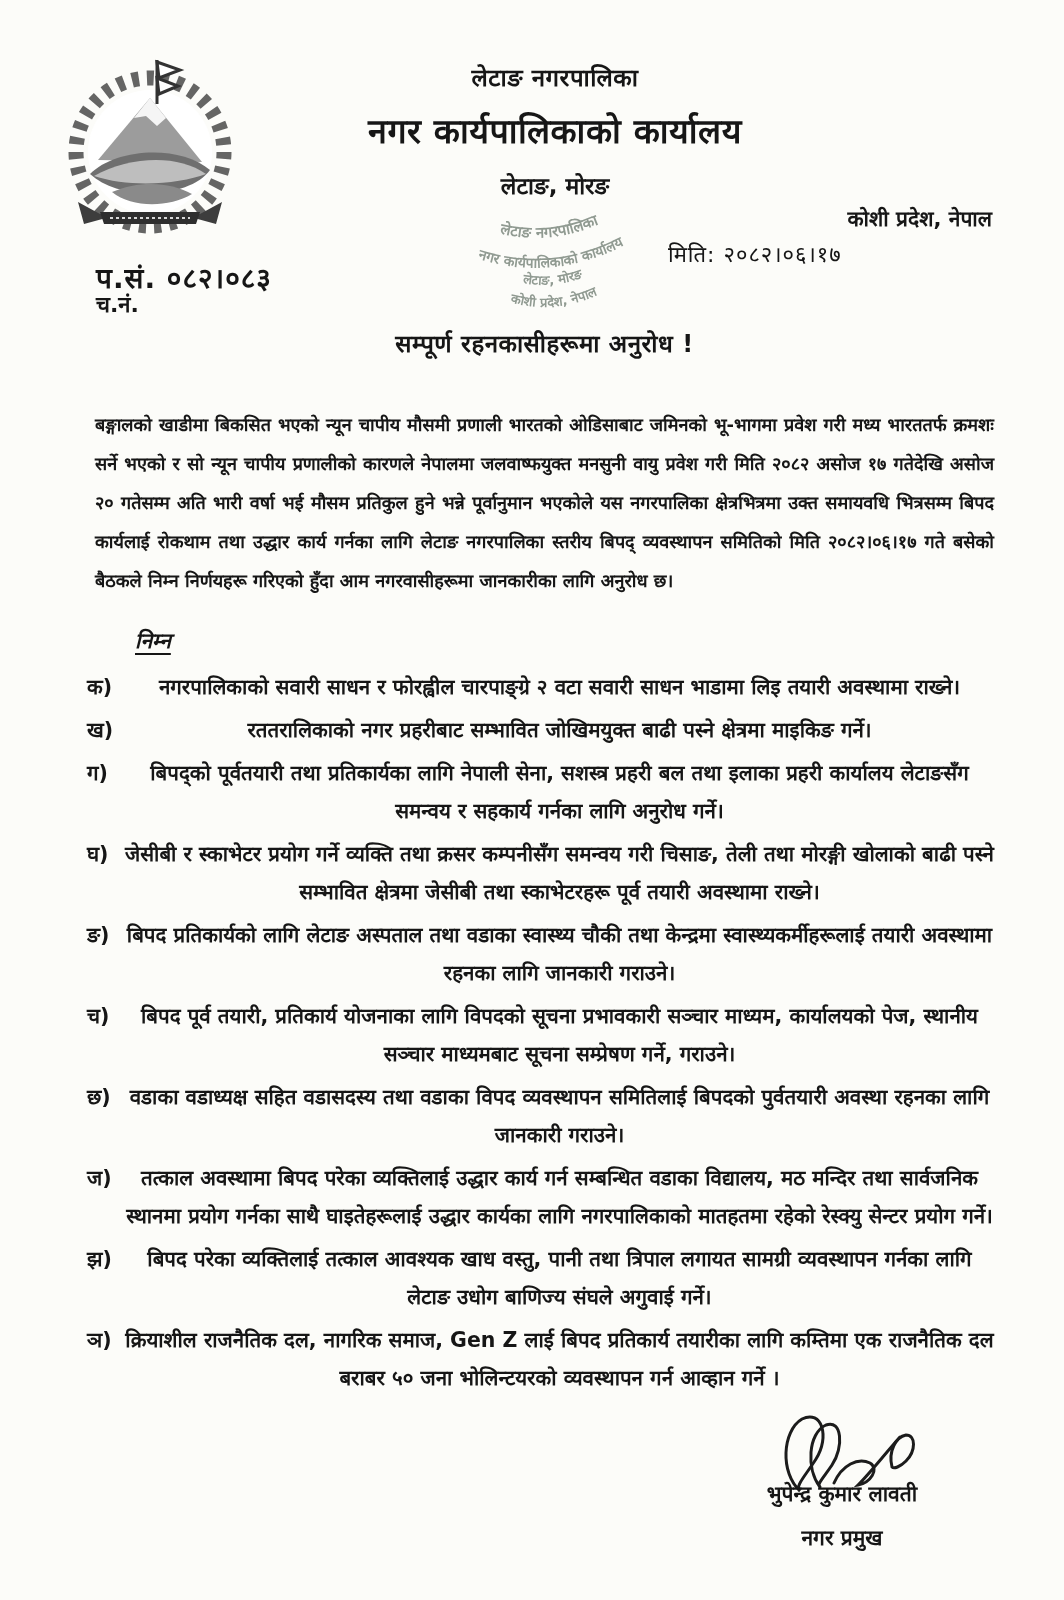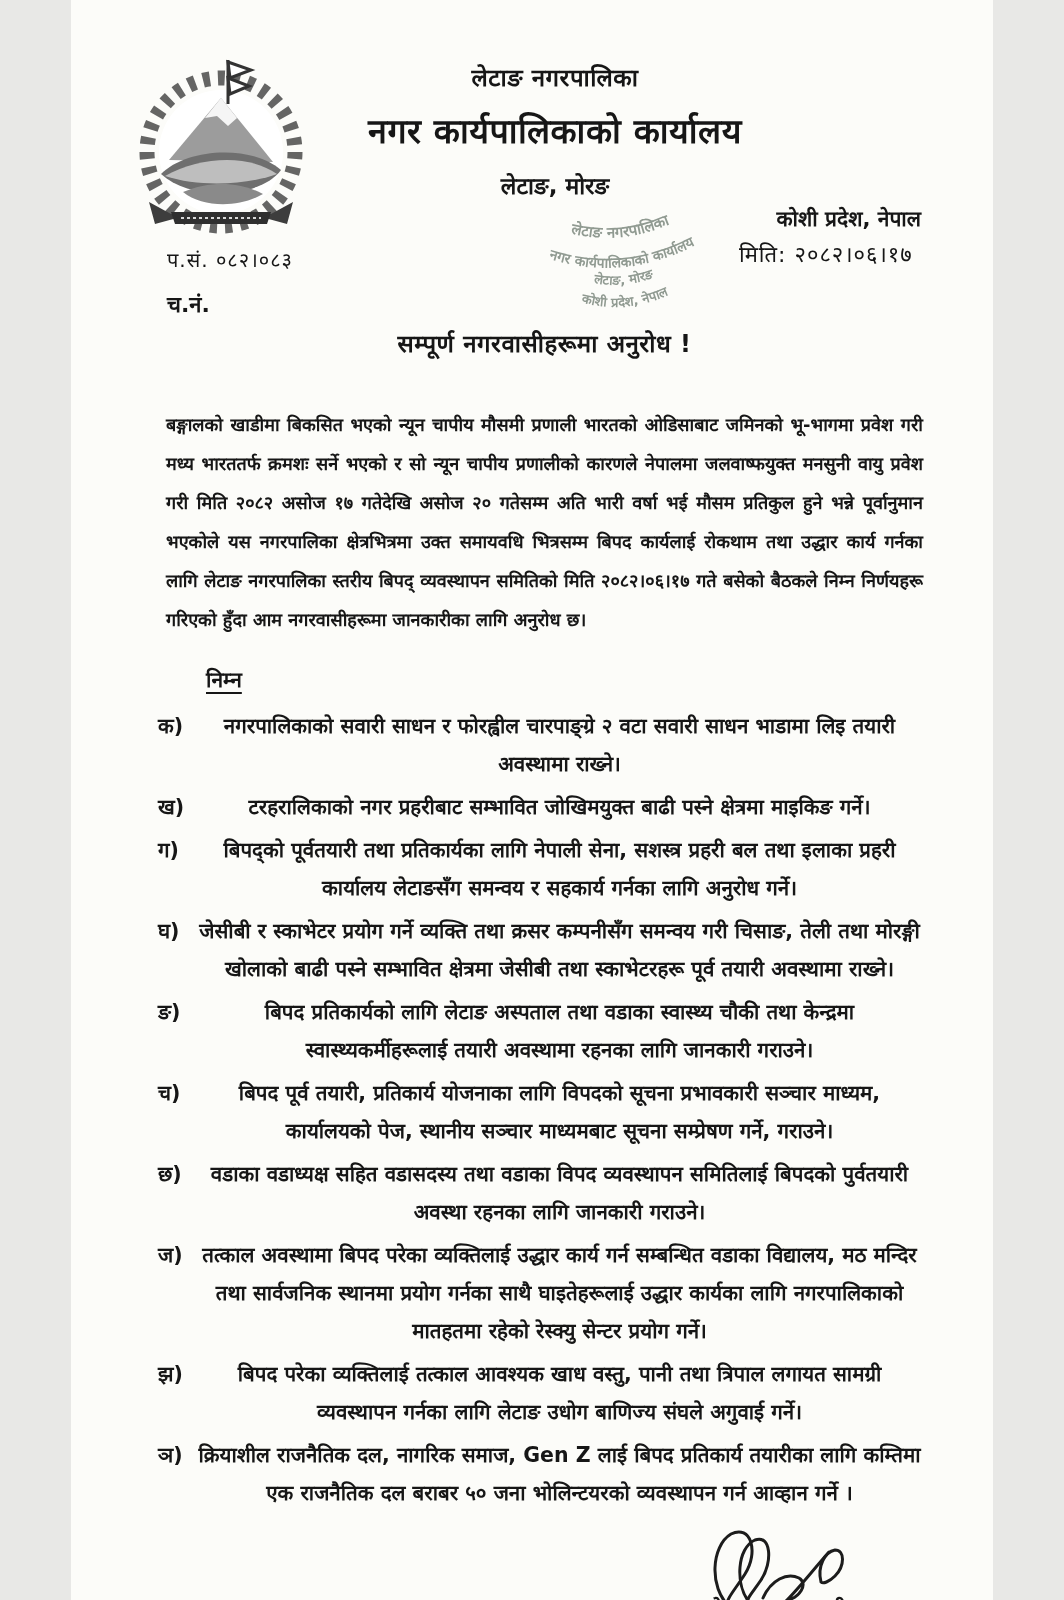--- a/index.html
+++ b/index.html
@@ -1,47 +1,46 @@
 <!DOCTYPE html>
 <html><head>
 <meta charset="utf-8">
 <style>
   html,body{margin:0;padding:0;background:#e8e8e6;}
   .page{
     position:relative;
-    width:904px;height:1600px;
+    width:1064px;height:1600px;
     margin:0 auto;
     background:#fcfcf9;
     font-family:"DejaVu Sans","Liberation Sans",sans-serif;
     color:#161616;
     overflow:hidden;
-    padding-left:18px;
   }
   
   .emblem{position:absolute;left:60px;top:52px;width:180px;height:190px;}
   .hdr-center{position:absolute;left:0;right:0;top:60px;text-align:center;margin-left:46px;}
   .hdr-muni{font-size:24px;font-weight:700;letter-spacing:.5px;}
   .hdr-office{font-size:34px;font-weight:700;margin-top:14px;letter-spacing:.5px;}
   .hdr-loc{font-size:23px;font-weight:700;margin-top:16px;position:relative;z-index:3;}
   .stamp-wrap{position:absolute;left:430px;top:168px;width:240px;height:150px;transform:rotate(-4deg);opacity:.85;z-index:1;}
   .hdr-province{position:absolute;right:72px;top:204px;font-size:21px;font-weight:700;}
   .hdr-date{position:absolute;left:668px;top:238px;font-size:22px;font-weight:400;letter-spacing:1px;}
-  .hdr-ref{position:absolute;left:96px;top:246px;font-size:20px;font-weight:400;letter-spacing:1px;}
+  .hdr-ref{position:absolute;left:96px;top:258px;font-size:28px;font-weight:700;letter-spacing:1px;}
   .hdr-chn{position:absolute;left:96px;top:288px;font-size:22px;font-weight:700;}
   
   .doc-body{position:absolute;left:95px;right:70px;top:326px;}
   .subject{text-align:center;font-size:24px;font-weight:700;letter-spacing:.5px;}
   .intro{
     margin-top:46px;
     font-size:18px;line-height:39px;
     text-align:justify;
     font-weight:600;
   }
   .list-head{margin:26px 0 14px 40px;font-size:21px;font-weight:700;
-    text-decoration:underline;text-underline-offset:5px;}
+    text-decoration:underline;text-underline-offset:5px;font-style:italic;}
   ol.decisions{list-style:none;margin:0;padding:0;}
   ol.decisions li{display:flex;margin:0 0 5px -8px;font-size:20.5px;line-height:38px;font-weight:600;}
   ol.decisions .lbl{flex:0 0 38px;}
   ol.decisions .txt{flex:1;text-align:center;}
   
   .sig-block{margin:6px 12px 0 auto;width:280px;text-align:center;position:relative;}
   .sig-scribble{display:block;margin:0 auto -34px auto;position:relative;z-index:1;}
   .sig-name{font-size:21px;font-weight:700;position:relative;z-index:2;}
   .sig-title{font-size:21px;font-weight:700;margin-top:16px;}
   .stamp-text{fill:#7e8a80;font-weight:700;}
@@ -95,32 +94,32 @@
     <text class="stamp-text" font-size="13"><textPath href="#arc3" startOffset="50%" text-anchor="middle">लेटाङ, मोरङ</textPath></text>
     <text class="stamp-text" font-size="13"><textPath href="#arc4" startOffset="50%" text-anchor="middle">कोशी प्रदेश, नेपाल</textPath></text>
   </svg>
 
   <div class="hdr-province">कोशी प्रदेश, नेपाल</div>
   <div class="hdr-date">मिति: २०८२।०६।१७</div>
   <div class="hdr-ref">प.सं. ०८२।०८३</div>
   <div class="hdr-chn">च.नं.</div>
 
   <div class="doc-body">
-    <div class="subject">सम्पूर्ण नगरवासीहरूमा अनुरोध !</div>
+    <div class="subject">सम्पूर्ण रहनकासीहरूमा अनुरोध !</div>
     <div class="intro">बङ्गालको खाडीमा बिकसित भएको न्यून चापीय मौसमी प्रणाली भारतको ओडिसाबाट जमिनको भू-भागमा प्रवेश गरी मध्य भारततर्फ क्रमशः सर्ने भएको र सो न्यून चापीय प्रणालीको कारणले नेपालमा जलवाष्फयुक्त मनसुनी वायु प्रवेश गरी मिति २०८२ असोज १७ गतेदेखि असोज २० गतेसम्म अति भारी वर्षा भई मौसम प्रतिकुल हुने भन्ने पूर्वानुमान भएकोले यस नगरपालिका क्षेत्रभित्रमा उक्त समायवधि भित्रसम्म बिपद कार्यलाई रोकथाम तथा उद्धार कार्य गर्नका लागि लेटाङ नगरपालिका स्तरीय बिपद् व्यवस्थापन समितिको मिति २०८२।०६।१७ गते बसेको बैठकले निम्न निर्णयहरू गरिएको हुँदा आम नगरवासीहरूमा जानकारीका लागि अनुरोध छ।</div>
     <div class="list-head">निम्न</div>
 
     <ol class="decisions">
       <li>
           <span class="lbl">क)</span>
           <span class="txt">नगरपालिकाको सवारी साधन र फोरह्वील चारपाङ्ग्रे २ वटा सवारी साधन भाडामा लिइ तयारी अवस्थामा राख्ने।</span>
         </li>
       <li>
           <span class="lbl">ख)</span>
-          <span class="txt">टरहरालिकाको नगर प्रहरीबाट सम्भावित जोखिमयुक्त बाढी पस्ने क्षेत्रमा माइकिङ गर्ने।</span>
+          <span class="txt">रततरालिकाको नगर प्रहरीबाट सम्भावित जोखिमयुक्त बाढी पस्ने क्षेत्रमा माइकिङ गर्ने।</span>
         </li>
       <li>
           <span class="lbl">ग)</span>
           <span class="txt">बिपद्को पूर्वतयारी तथा प्रतिकार्यका लागि नेपाली सेना, सशस्त्र प्रहरी बल तथा इलाका प्रहरी कार्यालय लेटाङसँग समन्वय र सहकार्य गर्नका लागि अनुरोध गर्ने।</span>
         </li>
       <li>
           <span class="lbl">घ)</span>
           <span class="txt">जेसीबी र स्काभेटर प्रयोग गर्ने व्यक्ति तथा क्रसर कम्पनीसँग समन्वय गरी चिसाङ, तेली तथा मोरङ्गी खोलाको बाढी पस्ने सम्भावित क्षेत्रमा जेसीबी तथा स्काभेटरहरू पूर्व तयारी अवस्थामा राख्ने।</span>
         </li>
       <li>

